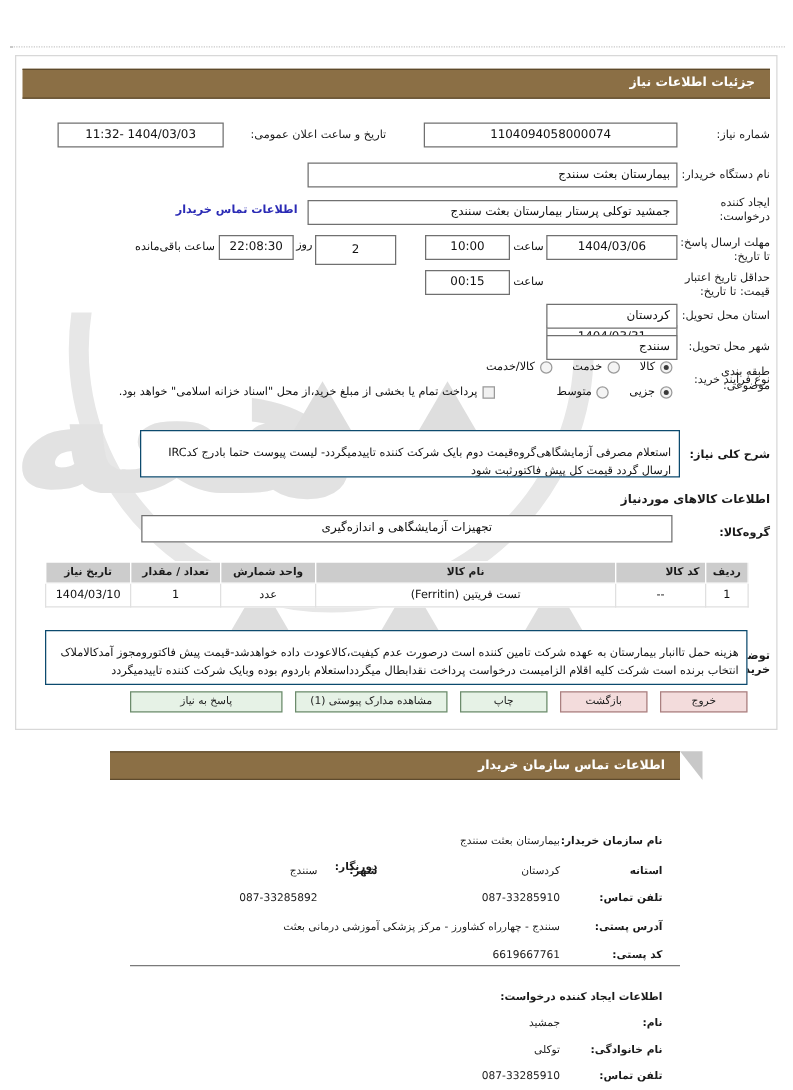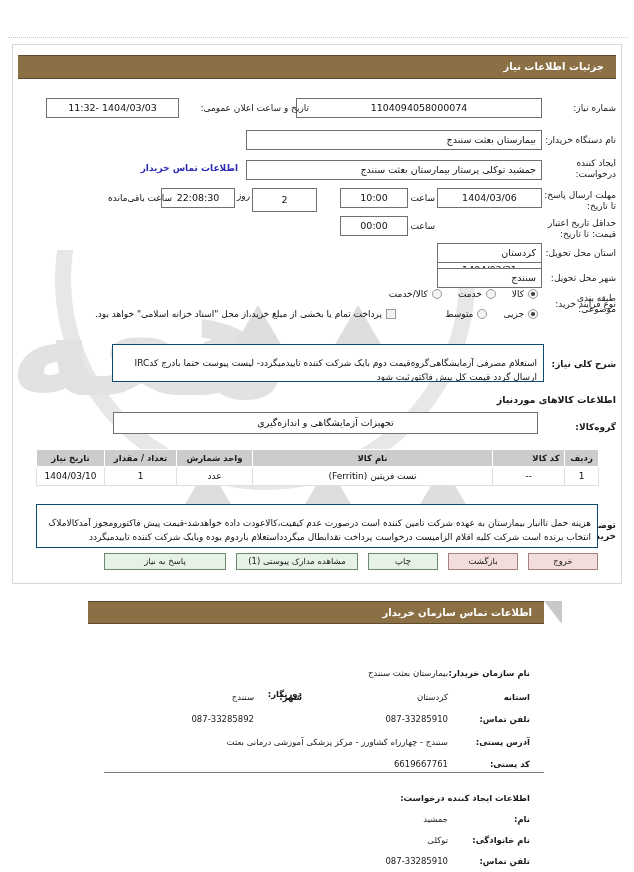--- a/index.html
+++ b/index.html
@@ -271,44 +271,44 @@
     <div class="wm-tri" style="left:300px; top:215px;"></div>
     <div class="wm-tri" style="left:415px; top:215px;"></div>
   </div>
 
   <div class="dotted-top"></div>
   <div class="outer-box"></div>
 
   <div class="bar bar-needinfo">جزئیات اطلاعات نیاز</div>
 
   <div class="lbl" style="right:18px; top:103px; width:70px;">شماره نیاز:</div>
-  <div class="fld ctr" style="right:92px; top:98px; width:246px;">1104094058000074</div>
+  <div class="fld ctr" style="right:92px; top:98px; width:203px;">1104094058000074</div>
   <div class="lbl" style="right:325px; top:103px; width:124px;">تاریخ و ساعت اعلان عمومی:</div>
   <div class="fld ctr" style="right:455px; top:98px; width:133px;">1404/03/03 -11:32</div>
 
   <div class="lbl" style="right:18px; top:135px; width:80px;">نام دستگاه خریدار:</div>
   <div class="fld" style="right:92px; top:130px; width:296px;">بیمارستان بعثت سنندج</div>
 
   <div class="lbl" style="right:18px; top:158px; width:70px;">ایجاد کننده درخواست:</div>
   <div class="fld" style="right:92px; top:160px; width:296px;">جمشید توکلی پرستار بیمارستان بعثت سنندج</div>
   <a class="link" style="right:396px; top:163px;">اطلاعات تماس خریدار</a>
 
   <div class="lbl" style="right:18px; top:190px; width:72px;">مهلت ارسال پاسخ: تا تاریخ:</div>
   <div class="fld ctr" style="right:92px; top:188px; width:105px;">1404/03/06</div>
   <div class="unitlbl" style="right:199px; top:188px;">ساعت</div>
   <div class="fld ctr" style="right:226px; top:188px; width:68px;">10:00</div>
   <div class="fld ctr" style="right:317px; top:188px; width:65px; height:24px; line-height:22px;">2</div>
   <div class="unitlbl" style="right:384px; top:186px;">روز</div>
-  <div class="fld ctr" style="right:399px; top:188px; width:74px;">22:08:30</div>
+  <div class="fld ctr" style="right:399px; top:188px; width:60px;">22:08:30</div>
   <div class="unitlbl" style="right:462px; top:188px;">ساعت باقی‌مانده</div>
 
   <div class="lbl" style="right:18px; top:218px; width:72px;">حداقل تاریخ اعتبار قیمت: تا تاریخ:</div>
   <div class="fld ctr" style="right:92px; top:216px; width:105px;margin-top:44px;">1404/03/31</div>
   <div class="unitlbl" style="right:199px; top:216px;">ساعت</div>
-  <div class="fld ctr" style="right:226px; top:216px; width:68px;">00:00</div>
+  <div class="fld ctr" style="right:226px; top:216px; width:68px;">00:15</div>
 
   <div class="lbl" style="right:18px; top:248px; width:76px;">استان محل تحویل:</div>
   <div class="fld" style="right:92px; top:243px; width:105px;">کردستان</div>
 
   <div class="lbl" style="right:18px; top:273px; width:76px;">شهر محل تحویل:</div>
   <div class="fld" style="right:92px; top:268px; width:105px;">سنندج</div>
 
   <div class="lbl" style="right:18px; top:293px; width:76px;">طبقه بندی موضوعی:</div>
   <div class="radio-row" style="right:96px; top:289px;">
     <span class="rb on"></span>

